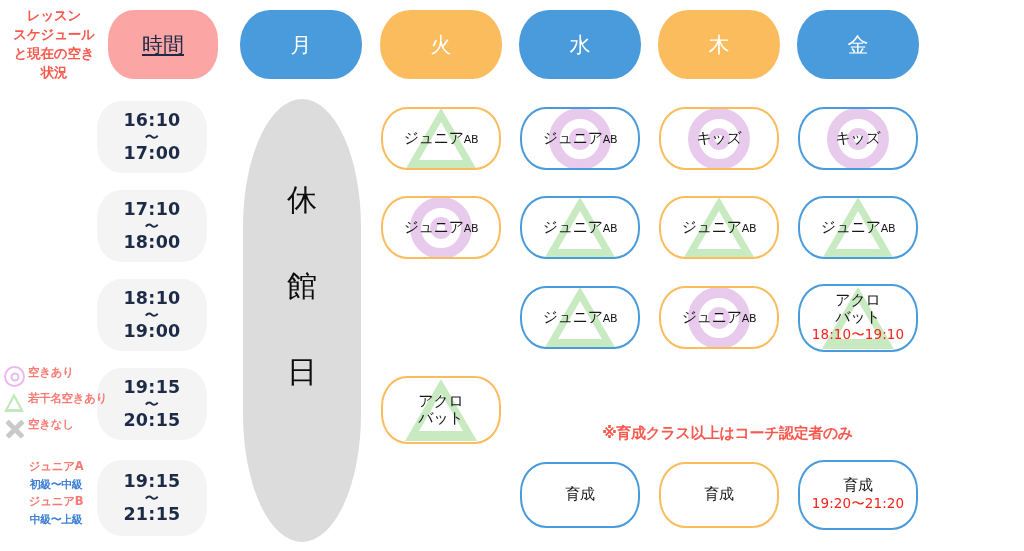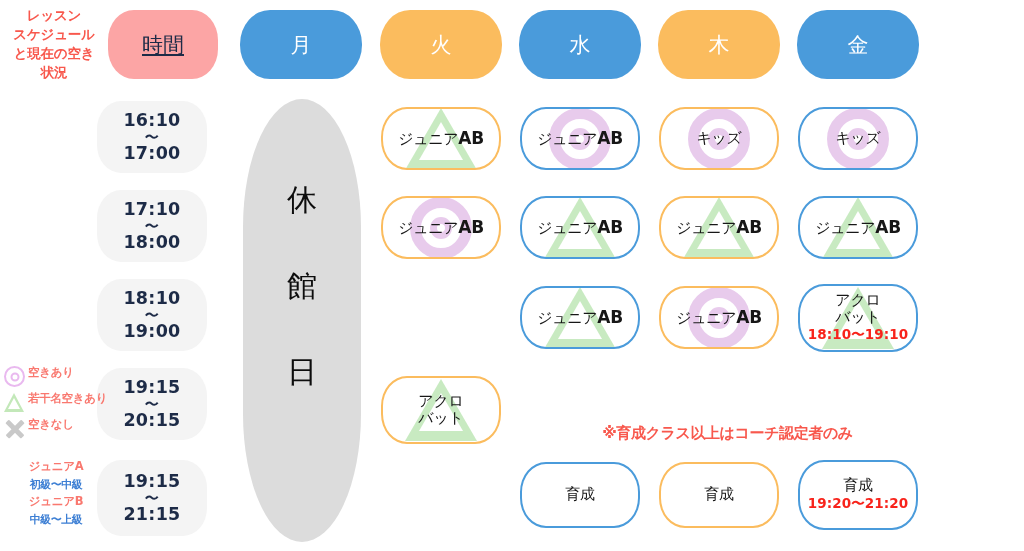--- a/index.html
+++ b/index.html
@@ -82,29 +82,29 @@
     overflow:hidden;
   }
   .cell.blue{border-color:#4a9bdb;}
   .cell.orange{border-color:#fbbc5e;}
   .cell.tall{height:68px;}
   .cell .label{
     position:relative;z-index:3;
     font-size:15px;color:#171717;font-weight:500;
     letter-spacing:-0.3px;white-space:nowrap;line-height:1.18;
   }
-  .cell .label b{font-weight:700;font-size:17px;}
+  .cell .label b{font-weight:400;font-size:11px;}
   .cell .label2{
     position:relative;z-index:3;
     font-size:15px;color:#171717;font-weight:500;
     letter-spacing:-0.2px;line-height:1.13;text-align:center;
   }
   .cell .timetag{
     position:relative;z-index:3;
-    color:#f8231b;font-weight:700;font-size:13.5px;
+    color:#f8231b;font-weight:400;font-size:13.5px;
     letter-spacing:0.1px;margin-top:1px;white-space:nowrap;
   }
 
   
   .mark{position:absolute;z-index:1;pointer-events:none;}
   .mark.tri{
     width:0;height:0;
     border-left:36px solid transparent;
     border-right:36px solid transparent;
     border-bottom:62px solid #b9e5b0;

